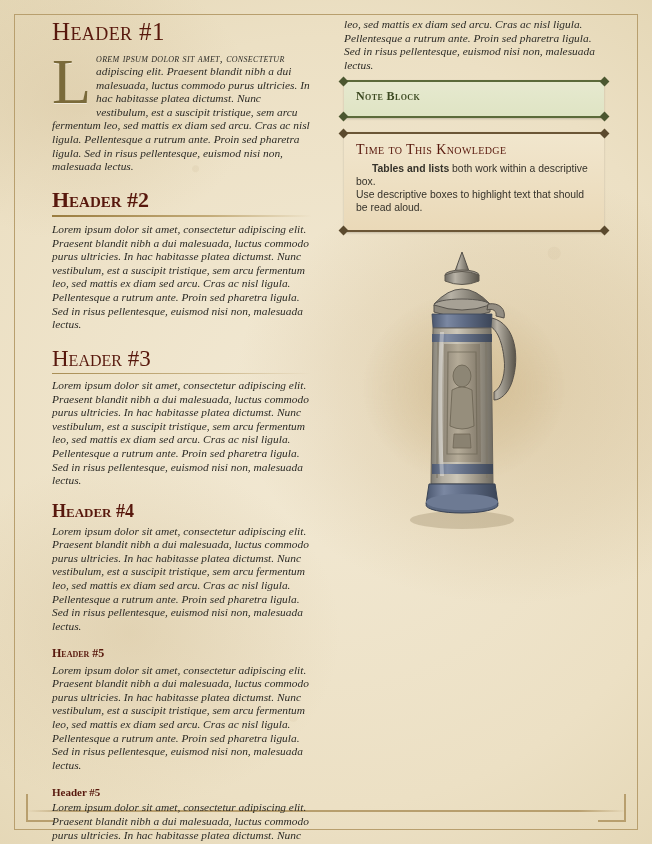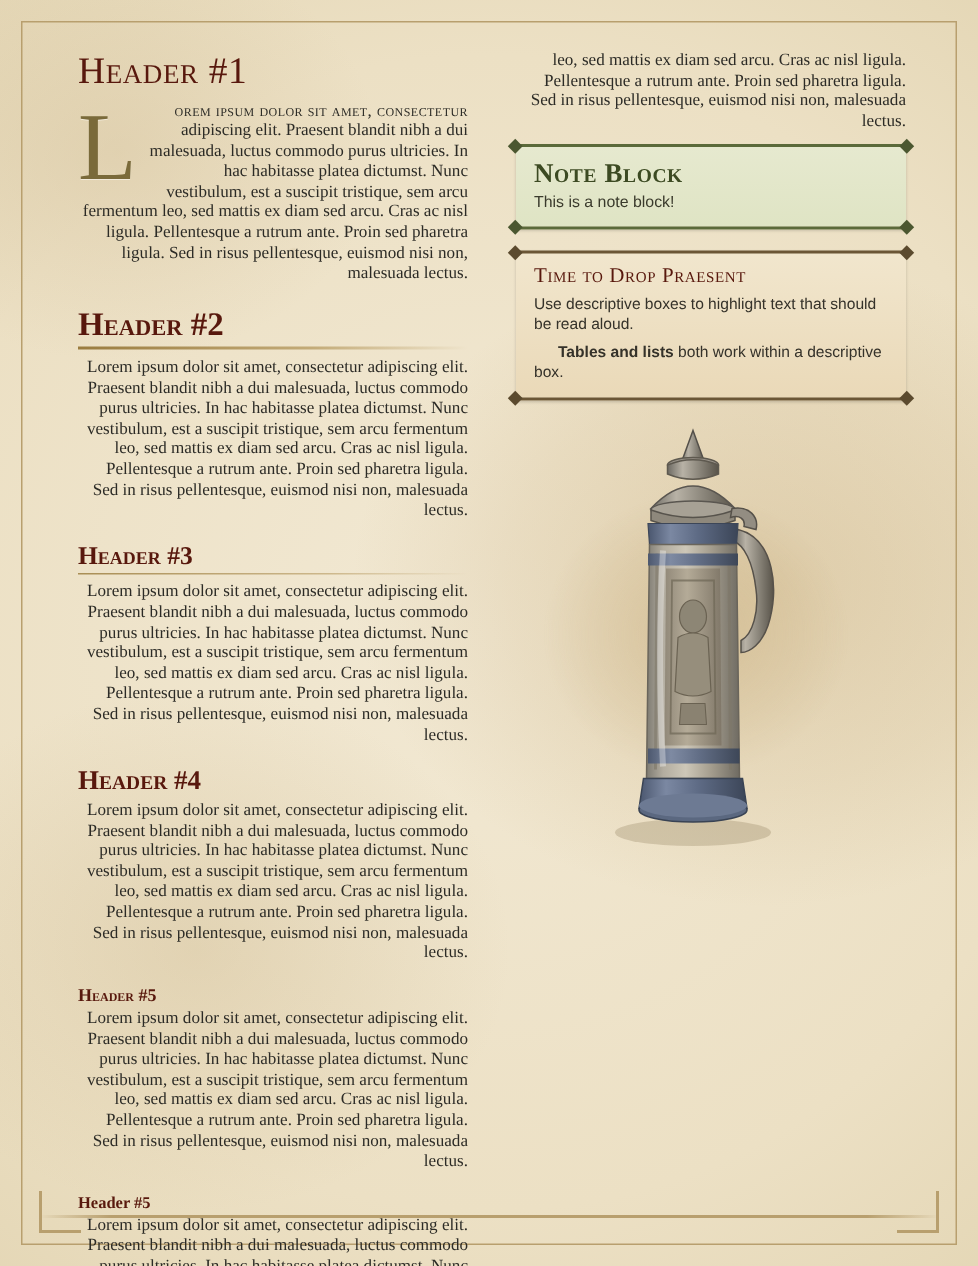--- a/index.html
+++ b/index.html
@@ -60,21 +60,21 @@
     height: 26px;
     border: 2px solid #b89f6e;
     pointer-events: none;
   }
   .corner.bl { left: 26px; bottom: 22px; border-top: none; border-right: none; transform: skewX(0deg); }
   .corner.br { right: 26px; bottom: 22px; border-top: none; border-left: none; }
 
   .content {
     position: absolute;
     left: 52px;
-    top: 34px;
+    top: 18px;
     width: 552px;
     height: 760px;
   }
 
   .columns {
     position: relative;
     width: 552px;
   }
   .col {
     position: absolute;
@@ -101,22 +101,22 @@
     font-size: 22px;
     font-weight: bold;
     margin: 14px 0 3px 0;
     line-height: 1.1;
   }
   h2.h2 + .rule, h1.h1 + .rule { margin-bottom: 6px; }
   h3.h3 {
     font-family: "Liberation Serif", serif;
     font-variant: small-caps;
     color: #58180d;
-    font-size: 17px;
-    font-weight: bold;
+    font-size: 23px;
+    font-weight: normal;
     margin: 14px 0 2px 0;
     line-height: 1.1;
   }
   h4.h4 {
     font-family: "Liberation Serif", serif;
     font-variant: small-caps;
     color: #58180d;
     font-size: 18px;
     font-weight: bold;
     margin: 14px 0 3px 0;
@@ -149,21 +149,22 @@
     height: 1px;
     background: linear-gradient(to right, #a98e55 0%, #cdb88c 65%, rgba(205,184,140,0) 100%);
   }
 
   p.body {
     font-family: "Liberation Serif", serif;
     font-size: 11.4px;
     line-height: 13.6px;
     color: #2c2b26;
     margin: 0 0 8px 0;
-    text-align: right;
+    text-align: left;
+    font-style: italic;
   }
 
   
   .dropcap-block {
     position: relative;
     min-height: 60px;
   }
   .dropcap {
     float: left;
     font-family: "Liberation Serif", serif;
@@ -205,21 +206,21 @@
     height: 7px;
     background: #4b5730;
     transform: rotate(45deg);
   }
   .note-block .corner-b-l { left: -4px; bottom: -4px; }
   .note-block .corner-b-r { right: -4px; bottom: -4px; }
   .note-title {
     font-family: "Liberation Serif", serif;
     font-variant: small-caps;
     color: #3c4a22;
-    font-size: 18px;
+    font-size: 12px;
     font-weight: bold;
     margin: 0 0 3px 0;
     letter-spacing: 0.4px;
   }
   .note-text {
     font-family: "Liberation Sans", sans-serif;
     font-size: 10.6px;
     line-height: 13px;
     color: #3a3a2c;
     margin: 0;
@@ -337,29 +338,28 @@
       </div>
 
       <div class="col right">
 
         <p class="body">leo, sed mattis ex diam sed arcu. Cras ac nisl ligula. Pellentesque a rutrum ante. Proin sed pharetra ligula. Sed in risus pellentesque, euismod nisi non, malesuada lectus.</p>
 
         <div class="note-block">
           <span class="corner-b-l"></span>
           <span class="corner-b-r"></span>
           <div class="note-title">Note Block</div>
-          <p class="note-text">This is a note block!</p>
         </div>
 
         <div class="desc-block">
           <span class="corner-b-l"></span>
           <span class="corner-b-r"></span>
-          <div class="desc-title">Time to Drop Praesent</div>
+          <div class="desc-title">Time to This Knowledge</div>
+          <p class="desc-text indent"><b>Tables and lists</b><span> both work within a descriptive box.</span></p>
           <p class="desc-text">Use descriptive boxes to highlight text that should be read aloud.</p>
-          <p class="desc-text indent"><b>Tables and lists</b><span> both work within a descriptive box.</span></p>
         </div>
 
         <div class="stein-wrap">
           <div class="stein-stain"></div>
           <svg class="stein" width="150" height="290" viewBox="0 0 150 290" xmlns="http://www.w3.org/2000/svg">
             <defs>
               <linearGradient id="bodyGrad" x1="0" y1="0" x2="1" y2="0">
                 <stop offset="0%" stop-color="#7e7b72"></stop>
                 <stop offset="18%" stop-color="#b3ada0"></stop>
                 <stop offset="42%" stop-color="#cdc7b8"></stop>

